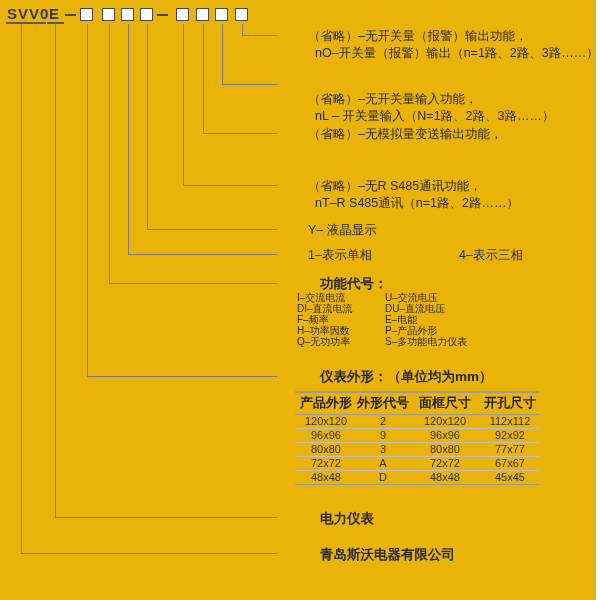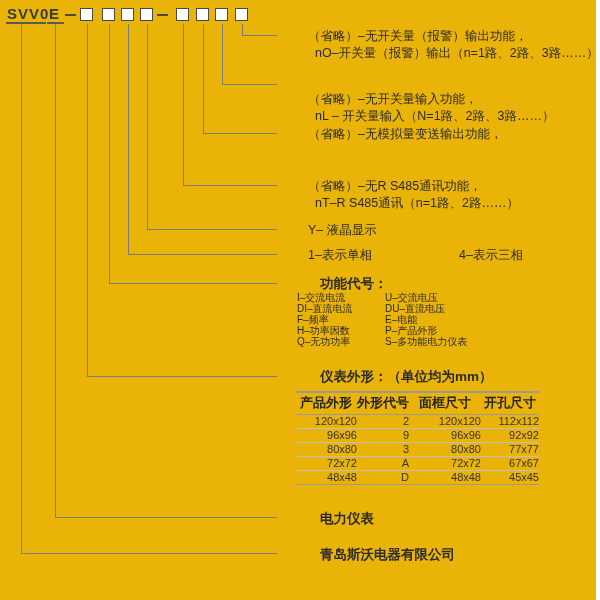--- a/index.html
+++ b/index.html
@@ -22,21 +22,21 @@
   .sec-title { position:absolute; left:284px; font-size:13.5px; line-height:17px; font-weight:bold; white-space:nowrap; color:#2b2b2b;margin-left:36px; }
 
   
   .func-list { position:absolute; left:297px; top:292px; font-size:10px; line-height:11px; white-space:nowrap; }
   .func-col { display:inline-block; vertical-align:top; }
   .func-col.right { position:absolute; left:88px; top:0; }
 
   
   .dim-table { position:absolute; left:295px; top:391px; width:244px; border-collapse:collapse; table-layout:fixed; }
   .dim-table th { font-size:13px; font-weight:bold; color:#222; height:22px; text-align:center; }
-  .dim-table td { font-size:11px; color:#333; height:14px; text-align:right; }
+  .dim-table td { font-size:11px; color:#333; height:14px; text-align:center; }
   .dim-table thead tr { border-top:2px solid #9a9a9a; border-bottom:1.5px solid #9a9a9a; }
   .dim-table tbody tr { border-bottom:1px solid #bfbfbf; }
   .dim-table tbody tr:last-child { border-bottom:1.5px solid #9a9a9a; }
 </style>
 </head>
 <body>
 
 <div id="stage">
 
   <span class="code-text" style="left:7px">SVV0</span>

